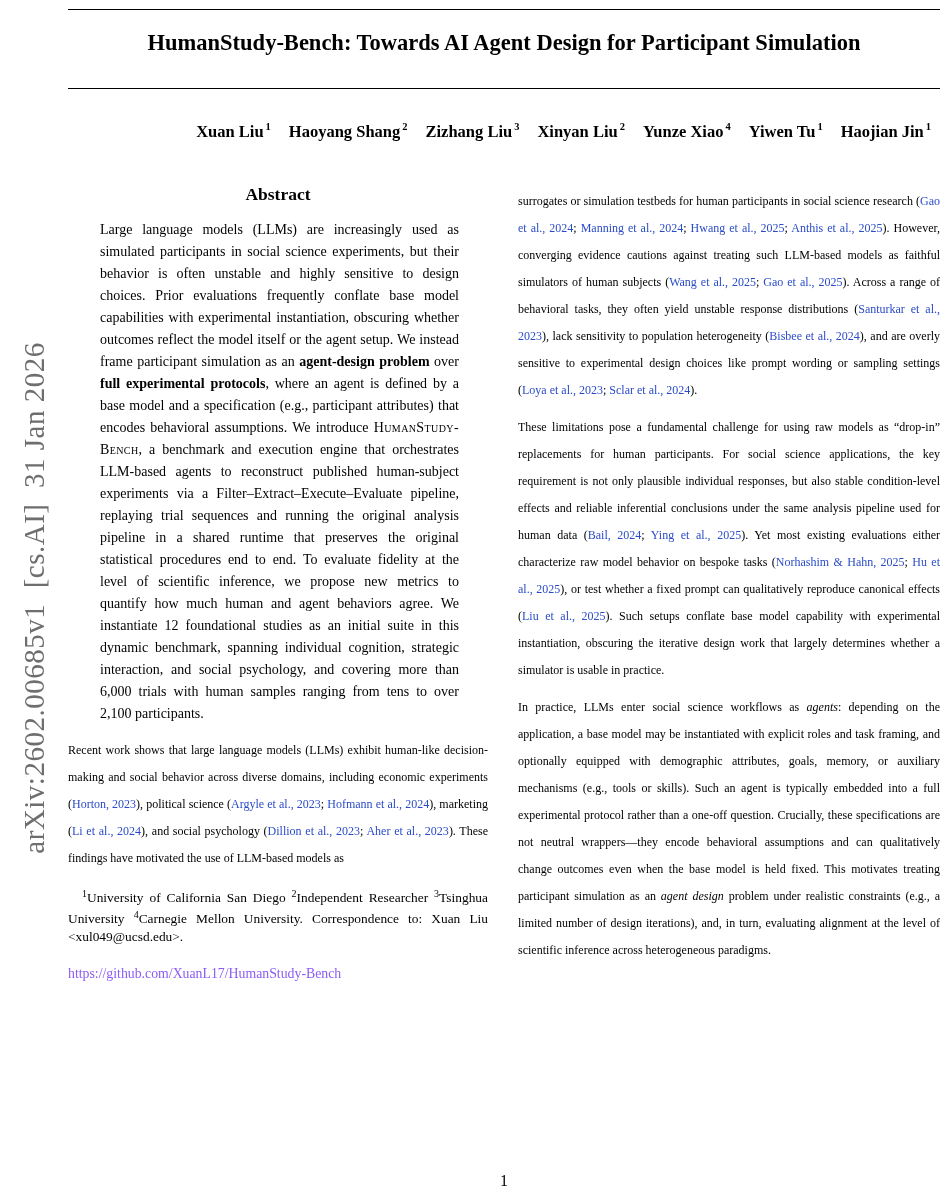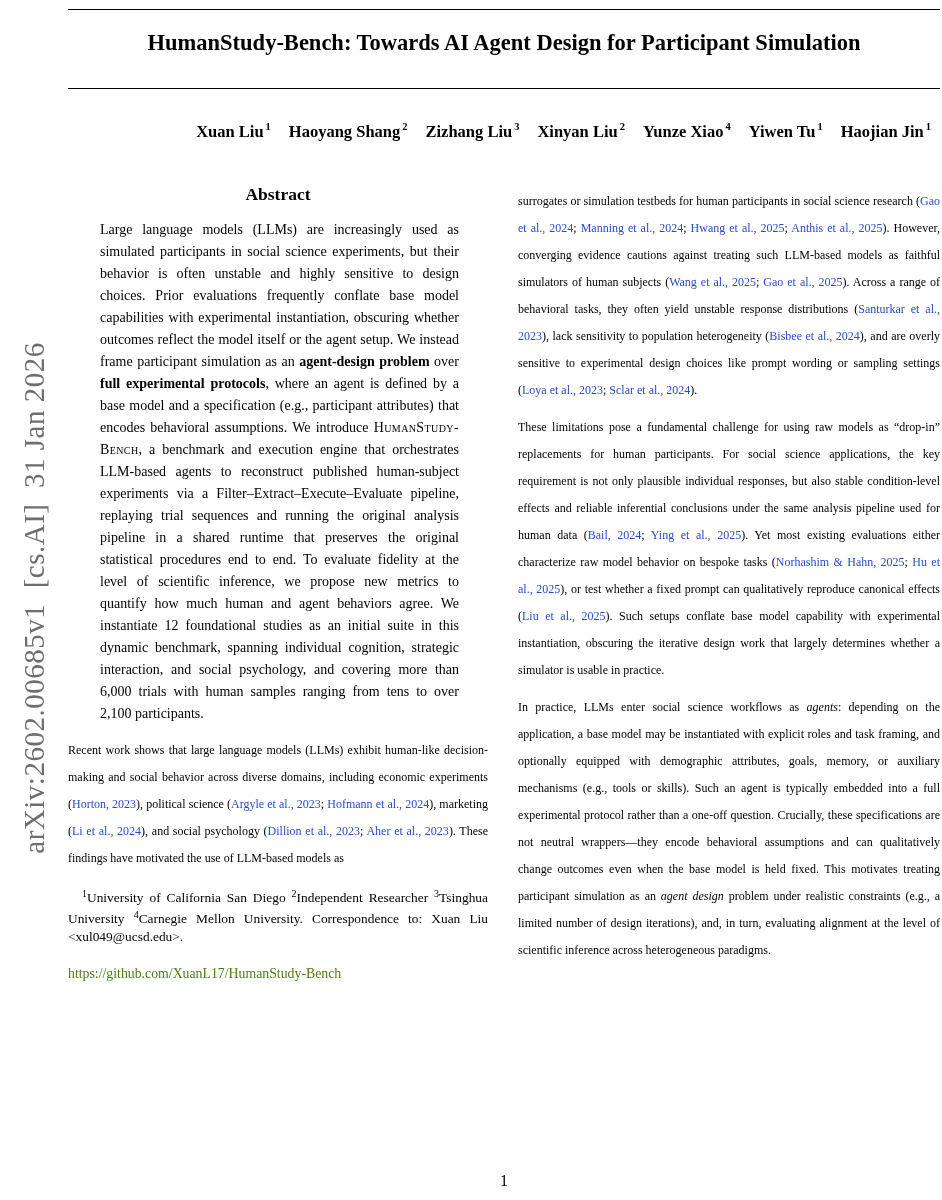--- a/index.html
+++ b/index.html
@@ -52,21 +52,21 @@
     font-size: 12px; line-height: 27px; text-align: justify;
   }
   .footnote {
     margin-top: 13px;
     font-size: 13.4px; line-height: 17px; text-align: justify;
     text-indent: 14px;
   }
   .footnote sup, .seg-sup { font-size: 10px; }
   .repo-link {
     margin-top: 21px;
-    font-size: 13.8px; color: #4d7c0f; cursor: pointer;
+    font-size: 13.8px; color: #8b5cf6; cursor: pointer;
   }
   .seg-b { font-weight: bold; }
   .seg-i { font-style: italic; }
   .seg-c { color: var(--cite-color); }
   .seg-sc { font-variant: small-caps; letter-spacing: 0.4px; }
 
   .watermark {
     position: absolute; left: 34px; top: 598px;
     transform: translate(-50%, -50%) rotate(-90deg);
     white-space: pre;

